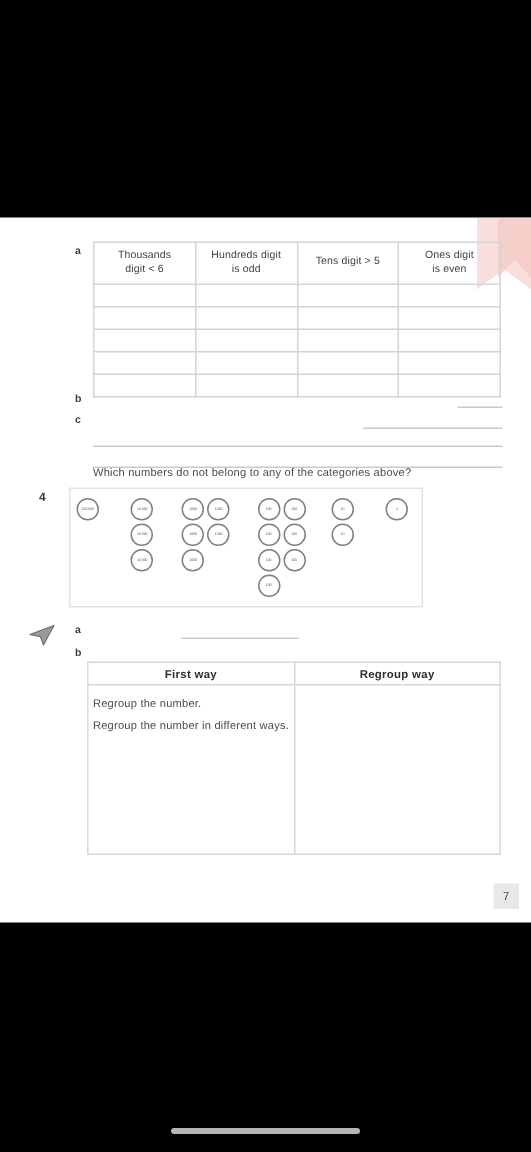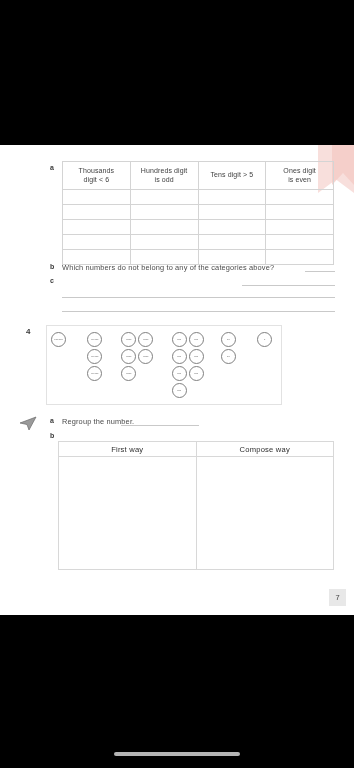--- a/index.html
+++ b/index.html
@@ -62,20 +62,21 @@
     font-weight: bold;
     color: #3a3a3a;
     font-family: "Liberation Sans", sans-serif;
   }
   .qtext {
     position: absolute;
     font-size: 7.4px;
     color: #4a4a4a;
     letter-spacing: 0.15px;
     white-space: nowrap;
+    margin-top: 47px;
   }
 
   
   #cat-table {
     position: absolute;
     left: 62px;
     top: 16px;
     width: 272px;
     border-collapse: collapse;
     table-layout: fixed;
@@ -154,21 +155,21 @@
     border-collapse: collapse;
     table-layout: fixed;
   }
   #ways-table th, #ways-table td {
     border: 0.7px solid #d8d8d8;
     padding: 0;
   }
   #ways-table th {
     height: 14px;
     font-size: 7.6px;
-    font-weight: normal;
+    font-weight: bold;
     color: #2e2e2e;
     letter-spacing: 0.2px;
     margin-top: 14px;
   }
   #ways-table td { height: 112px; }
 
   
   #page-num {
     position: absolute;
     right: 8px;
@@ -368,26 +369,27 @@
             </div>
           </div>
         </div>
       </div>
 
     <div class="qlabel" style="left:50px; top:272px;">a</div>
     <div class="qtext" style="left:62px; top:272px;">Regroup the number.</div>
     <div class="rule" style="left:121px; top:280px; width:78px;"></div>
 
     <div class="qlabel" style="left:50px; top:287px;">b</div>
+    <div class="qtext" style="left:62px; top:287px;">Regroup the number in different ways.</div>
 
     <table id="ways-table">
       <thead>
         <tr>
           <th>First way</th>
-          <th>Compose way</th>
+          <th>Regroup way</th>
         </tr>
       </thead>
       <tbody>
         <tr>
           <td></td>
           <td></td>
         </tr>
       </tbody>
     </table>
 

